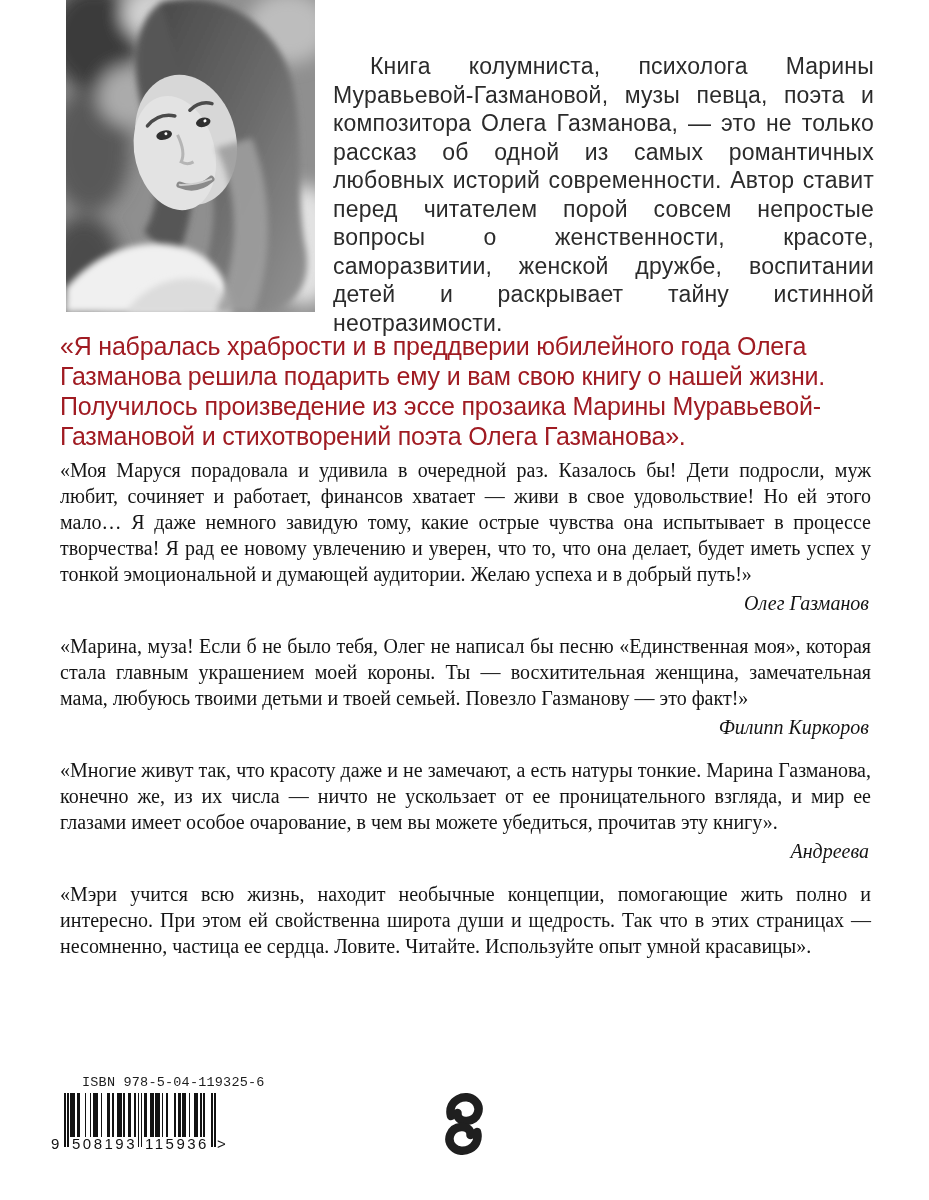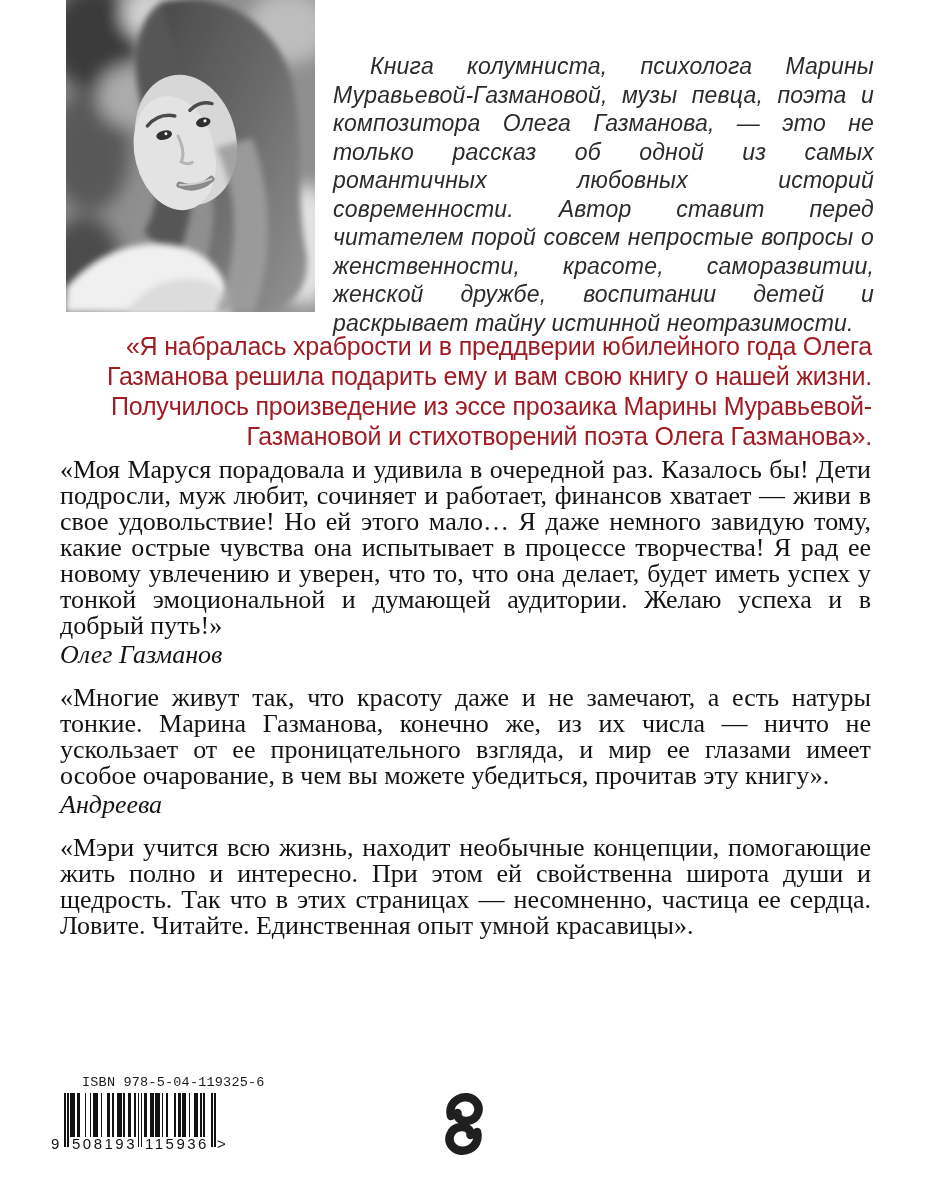--- a/index.html
+++ b/index.html
@@ -8,36 +8,36 @@
     background:#ffffff;overflow:hidden;
     font-family:"Liberation Sans",sans-serif;color:#222;
   }
   
   .photo{position:absolute;left:66px;top:0;width:249px;height:312px;overflow:hidden;}
   .photo svg{display:block;}
   
   .intro{
     position:absolute;left:333px;top:52px;width:541px;margin:0;
     font-size:23px;line-height:28.5px;letter-spacing:.2px;
-    text-align:justify;text-indent:37px;color:#2b2b2b;font-style:italic;
+    text-align:justify;text-indent:37px;color:#2b2b2b;
   }
   
   .highlight{
     position:absolute;left:60px;top:331px;width:812px;margin:0;
     font-size:25px;line-height:30px;font-weight:500;letter-spacing:-.2px;
-    text-align:right;
+    text-align:left;
   }
   
   .quotes{
     position:absolute;left:60px;top:457px;width:811px;
-    font-family:"Liberation Serif",serif;font-size:26px;line-height:26px;color:#141414;
+    font-family:"Liberation Serif",serif;font-size:20px;line-height:26px;color:#141414;
   }
   .quote{margin:0 0 17px 0;}
   .quote .qtext{margin:0;text-align:justify;}
-  .quote .qauthor{margin:3px 2px 0 0;text-align:left;font-style:italic;}
+  .quote .qauthor{margin:3px 2px 0 0;text-align:right;font-style:italic;}
   
   .isbn-block{position:absolute;left:64px;top:1075px;width:170px;}
   .isbn-label{font-size:13.5px;color:#1c1c1c;letter-spacing:.2px;padding-left:18px;white-space:nowrap;font-family:Liberation Mono, monospace;}
   .barcode{position:relative;width:152px;height:64px;margin-top:3px;}
   .barcode .bar{position:absolute;top:0;width:1.7px;height:44px;background:#121212;}
   .barcode .bar.guard{height:54px;}
   .barcode .dgt{
     position:absolute;top:42px;font-size:15px;letter-spacing:2.5px;
     color:#111;background:#fff;padding:0 1px;white-space:nowrap;
     font-family:"Liberation Sans",sans-serif;
@@ -106,27 +106,29 @@
   <p class="intro">Книга колумниста, психолога Марины Муравьевой-Газмановой, музы певца, поэта и композитора Олега Газманова, — это не только рассказ об одной из самых романтичных любовных историй современности. Автор ставит перед читателем порой совсем непростые вопросы о женственности, красоте, саморазвитии, женской дружбе, воспитании детей и раскрывает тайну истинной неотразимости.</p>
 
   <p class="highlight" style="color: rgb(160, 27, 34);">«Я набралась храбрости и в преддверии юбилейного года Олега Газманова решила подарить ему и вам свою книгу о нашей жизни. Получилось произведение из эссе прозаика Марины Муравьевой-Газмановой и стихотворений поэта Олега Газманова».</p>
 
   <div class="quotes">
     <div class="quote">
       <p class="qtext">«Моя Маруся порадовала и удивила в очередной раз. Казалось бы! Дети подросли, муж любит, сочиняет и работает, финансов хватает — живи в свое удовольствие! Но ей этого мало… Я даже немного завидую тому, какие острые чувства она испытывает в процессе творчества! Я рад ее новому увлечению и уверен, что то, что она делает, будет иметь успех у тонкой эмоциональной и думающей аудитории. Желаю успеха и в добрый путь!»</p>
       <p class="qauthor">Олег Газманов</p>
     </div>
     <div class="quote">
+      <p class="qtext">«Марина, муза! Если б не было тебя, Олег не написал бы песню «Единственная моя», которая стала главным украшением моей короны. Ты — восхитительная женщина, замечательная мама, любуюсь твоими детьми и твоей семьей. Повезло Газманову — это факт!»</p>
+      <p class="qauthor">Филипп Киркоров</p>
     </div>
     <div class="quote">
       <p class="qtext">«Многие живут так, что красоту даже и не замечают, а есть натуры тонкие. Марина Газманова, конечно же, из их числа — ничто не ускользает от ее проницательного взгляда, и мир ее глазами имеет особое очарование, в чем вы можете убедиться, прочитав эту книгу».</p>
       <p class="qauthor">Андреева</p>
     </div>
     <div class="quote">
-      <p class="qtext">«Мэри учится всю жизнь, находит необычные концепции, помогающие жить полно и интересно. При этом ей свойственна широта души и щедрость. Так что в этих страницах — несомненно, частица ее сердца. Ловите. Читайте. Единственная опыт умной красавицы».</p>
+      <p class="qtext">«Мэри учится всю жизнь, находит необычные концепции, помогающие жить полно и интересно. При этом ей свойственна широта души и щедрость. Так что в этих страницах — несомненно, частица ее сердца. Ловите. Читайте. Используйте опыт умной красавицы».</p>
     </div>
   </div>
 
   <div class="isbn-block">
     <div class="isbn-label">ISBN 978-5-04-119325-6</div>
     <div class="barcode" id="barcode">
       <span class="dgt d-first">9</span>
       <span class="dgt d-left">508193</span>
       <span class="dgt d-right">115936</span>
       <span class="dgt d-end">&gt;</span>

